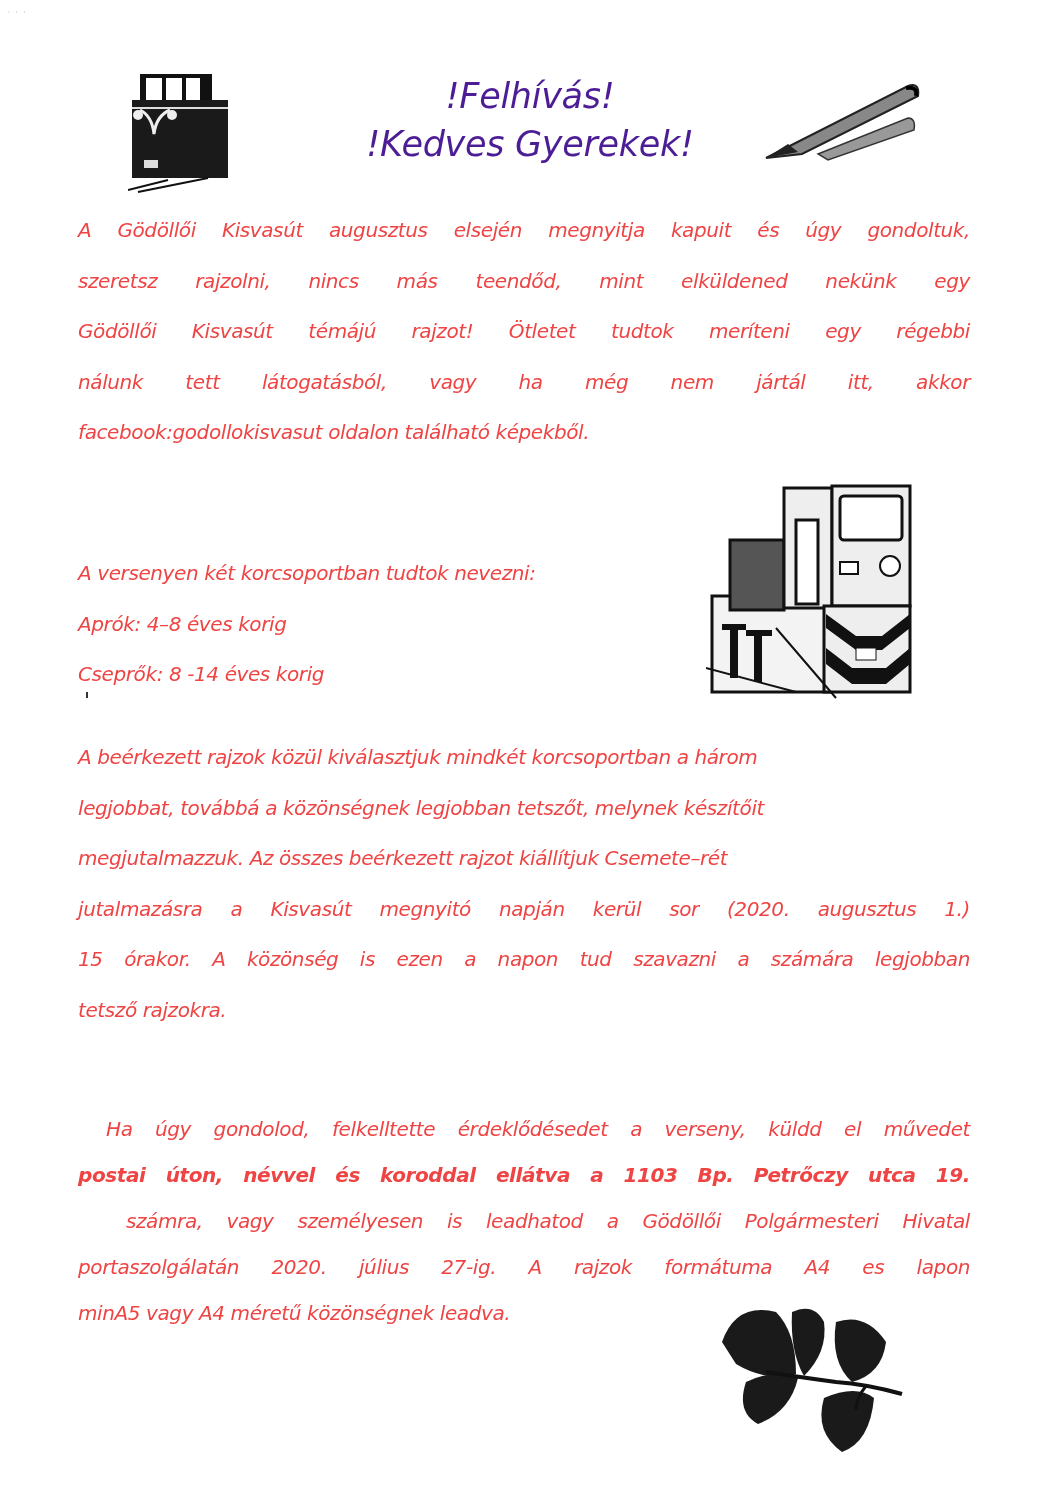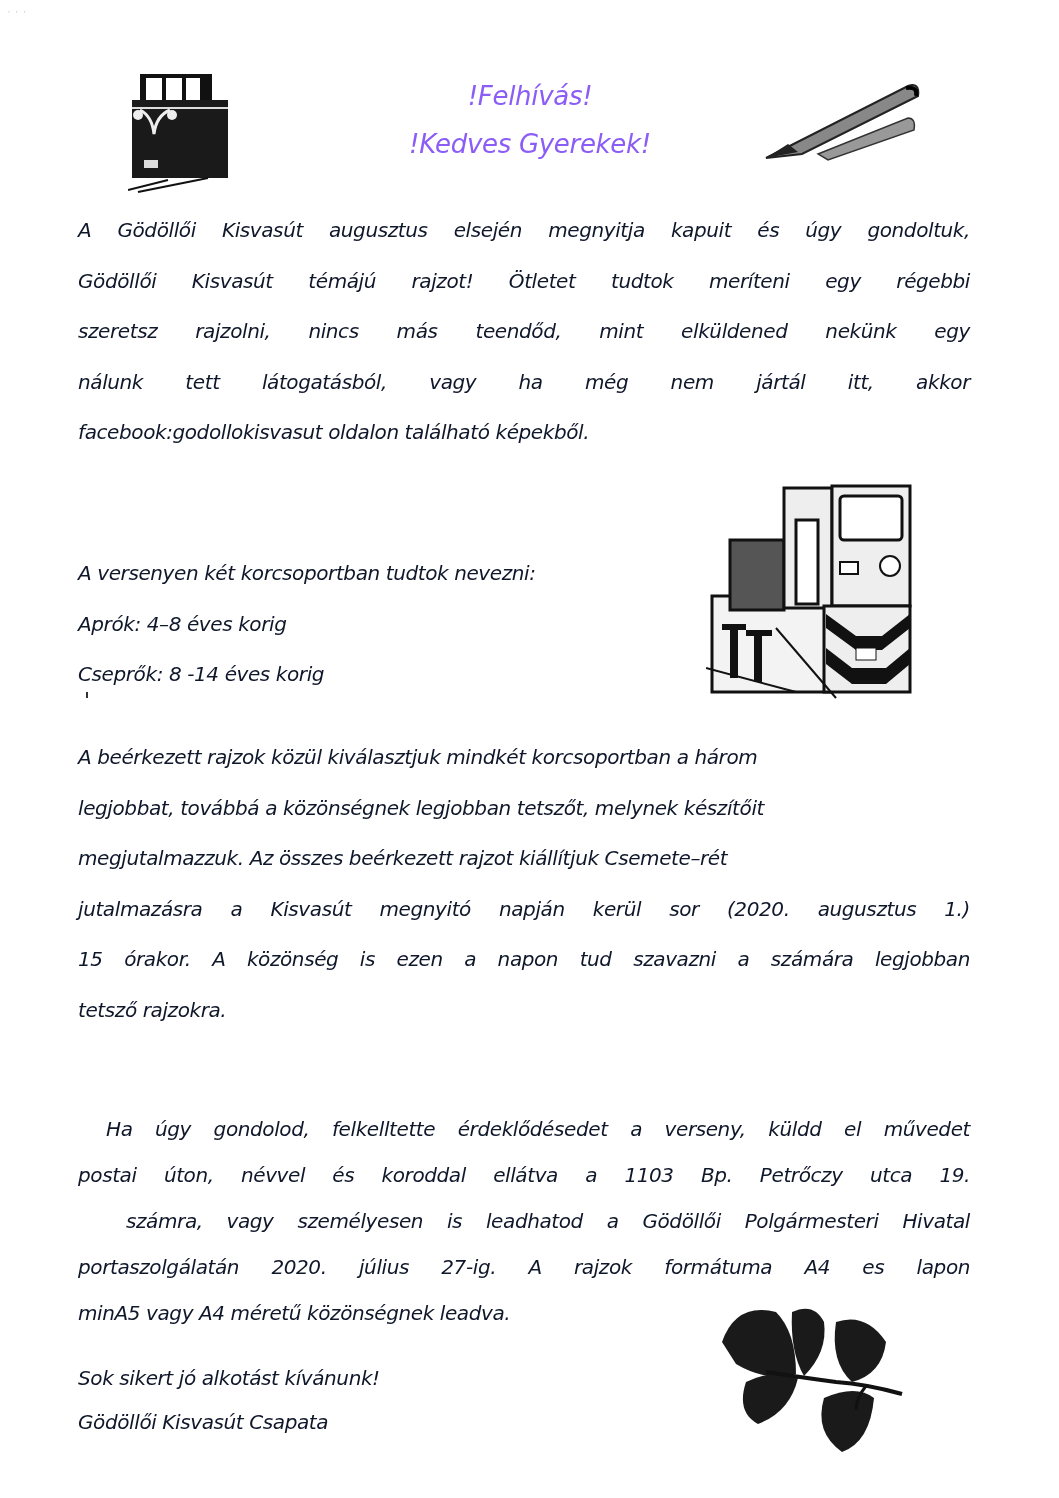--- a/index.html
+++ b/index.html
@@ -29,40 +29,40 @@
       letter-spacing: 2px;
     }
     .title-block {
       position: absolute;
       left: 300px;
       top: 72px;
       width: 460px;
       text-align: center;
       font-family: "DejaVu Sans", sans-serif;
       font-style: oblique;
-      font-size: 26px;
+      font-size: 35px;
       line-height: 48px;
-      color: #8b5cf6;
+      color: #4c1d95;
       letter-spacing: -0.3px;
     }
     .title-line {
       display: block;
     }
     .illus {
       position: absolute;
     }
     .illus svg { display: block; }
 
     .text {
       position: absolute;
       left: 78px;
       font-family: "DejaVu Sans", sans-serif;
       font-style: oblique;
       font-size: 20px;
-      color: #0f172a;
+      color: #ef4444;
       letter-spacing: -0.4px;
     }
     .para-justify {
       width: 892px;
       line-height: 50.5px;
       text-align: justify;
       text-align-last: left;
     }
     .line {
       display: block;
@@ -120,22 +120,22 @@
     <svg width="170" height="90" viewBox="0 0 170 90">
       <path d="M8 84 L150 12 Q162 8 160 22 L44 80 Z" fill="#888" stroke="#222" stroke-width="2"></path>
       <path d="M8 84 L30 70 L40 78 Z" fill="#222"></path>
       <path d="M60 80 L150 44 Q158 44 156 56 L70 86 Z" fill="#999" stroke="#333" stroke-width="1.5"></path>
       <path d="M148 14 Q160 12 158 22" stroke="#000" stroke-width="4" fill="none"></path>
     </svg>
   </div>
 
   <div class="text para-justify" id="p1">
     <span class="line just">A Gödöllői Kisvasút augusztus elsején megnyitja kapuit és úgy gondoltuk,</span>
+    <span class="line just">szeretsz rajzolni, nincs más teendőd, mint elküldened nekünk egy</span>
     <span class="line just">Gödöllői Kisvasút témájú rajzot! Ötletet tudtok meríteni egy régebbi</span>
-    <span class="line just">szeretsz rajzolni, nincs más teendőd, mint elküldened nekünk egy</span>
     <span class="line just">nálunk tett látogatásból, vagy ha még nem jártál itt, akkor</span>
     <span class="line">facebook:godollokisvasut oldalon található képekből.</span>
   </div>
 
   <div class="text" id="p2" style="line-height:50.5px;">
     <span class="line">A versenyen két korcsoportban tudtok nevezni:</span>
     <span class="line">Aprók: 4–8 éves korig</span>
     <span class="line">Cseprők: 8 -14 éves korig</span>
   </div>
   <div class="small-tick"></div>
@@ -166,38 +166,34 @@
     <span class="line">A beérkezett rajzok közül kiválasztjuk mindkét korcsoportban a három</span>
     <span class="line">legjobbat, továbbá a közönségnek legjobban tetszőt, melynek készítőit</span>
     <span class="line">megjutalmazzuk. Az összes beérkezett rajzot kiállítjuk Csemete–rét</span>
     <span class="line just">jutalmazásra a Kisvasút megnyitó napján kerül sor (2020. augusztus 1.)</span>
     <span class="line just">15 órakor. A közönség is ezen a napon tud szavazni a számára legjobban</span>
     <span class="line">tetsző rajzokra.</span>
   </div>
 
   <div class="text para-justify" id="p4" style="line-height:46px;">
     <span class="line just" style="height:46px;margin-left:28px;">Ha úgy gondolod, felkelltette érdeklődésedet a verseny, küldd el művedet</span>
-    <span class="line just" style="height:46px;">postai úton, névvel és koroddal ellátva a 1103 Bp. Petrőczy utca 19.</span>
+    <span class="line just" style="height:46px;font-weight:bold;">postai úton, névvel és koroddal ellátva a 1103 Bp. Petrőczy utca 19.</span>
     <span class="line just" style="height:46px;margin-left:48px;">számra, vagy személyesen is leadhatod a Gödöllői Polgármesteri Hivatal</span>
     <span class="line just" style="height:46px;">portaszolgálatán 2020. július 27-ig. A rajzok formátuma A4 es lapon</span>
     <span class="line" style="height:46px;">minA5 vagy A4 méretű közönségnek leadva.</span>
   </div>
 
   <div class="illus" style="left:706px; top:1302px;">
     <svg width="200" height="150" viewBox="0 0 200 150">
       <g fill="#1a1a1a">
         <path d="M16 40 Q30 0 70 10 Q90 30 90 72 Q60 80 30 62 Z"></path>
         <path d="M86 10 Q108 0 118 20 Q122 50 98 74 Q84 50 86 10 Z"></path>
         <path d="M130 20 Q160 10 180 40 Q176 72 146 80 Q124 60 130 20 Z"></path>
         <path d="M40 80 Q70 66 92 76 Q84 110 52 122 Q30 110 40 80 Z"></path>
         <path d="M118 96 Q150 82 168 96 Q164 140 136 150 Q108 130 118 96 Z"></path>
       </g>
       <path d="M60 70 Q100 76 130 80 Q160 82 196 92" stroke="#111" stroke-width="4" fill="none"></path>
       <path d="M160 84 Q150 96 150 108" stroke="#111" stroke-width="3" fill="none"></path>
     </svg>
   </div>
 
-  <div class="text" id="p5" style="line-height:44px;">
-    <span class="line" style="height:44px;">Sok sikert jó alkotást kívánunk!</span>
-    <span class="line" style="height:44px;">Gödöllői Kisvasút Csapata</span>
-  </div>
 
 </div>
 
 </body></html>

